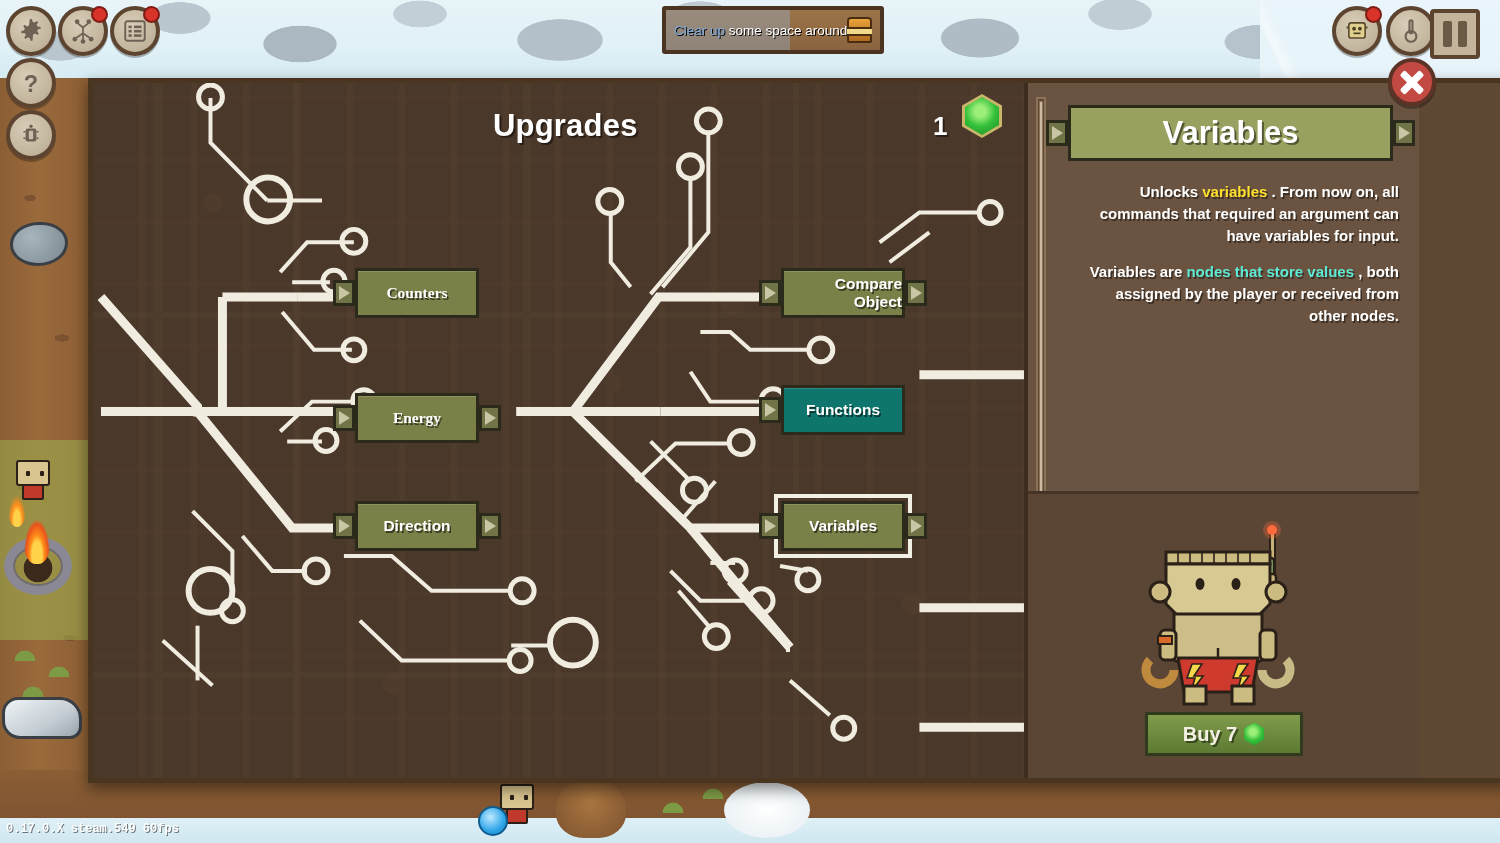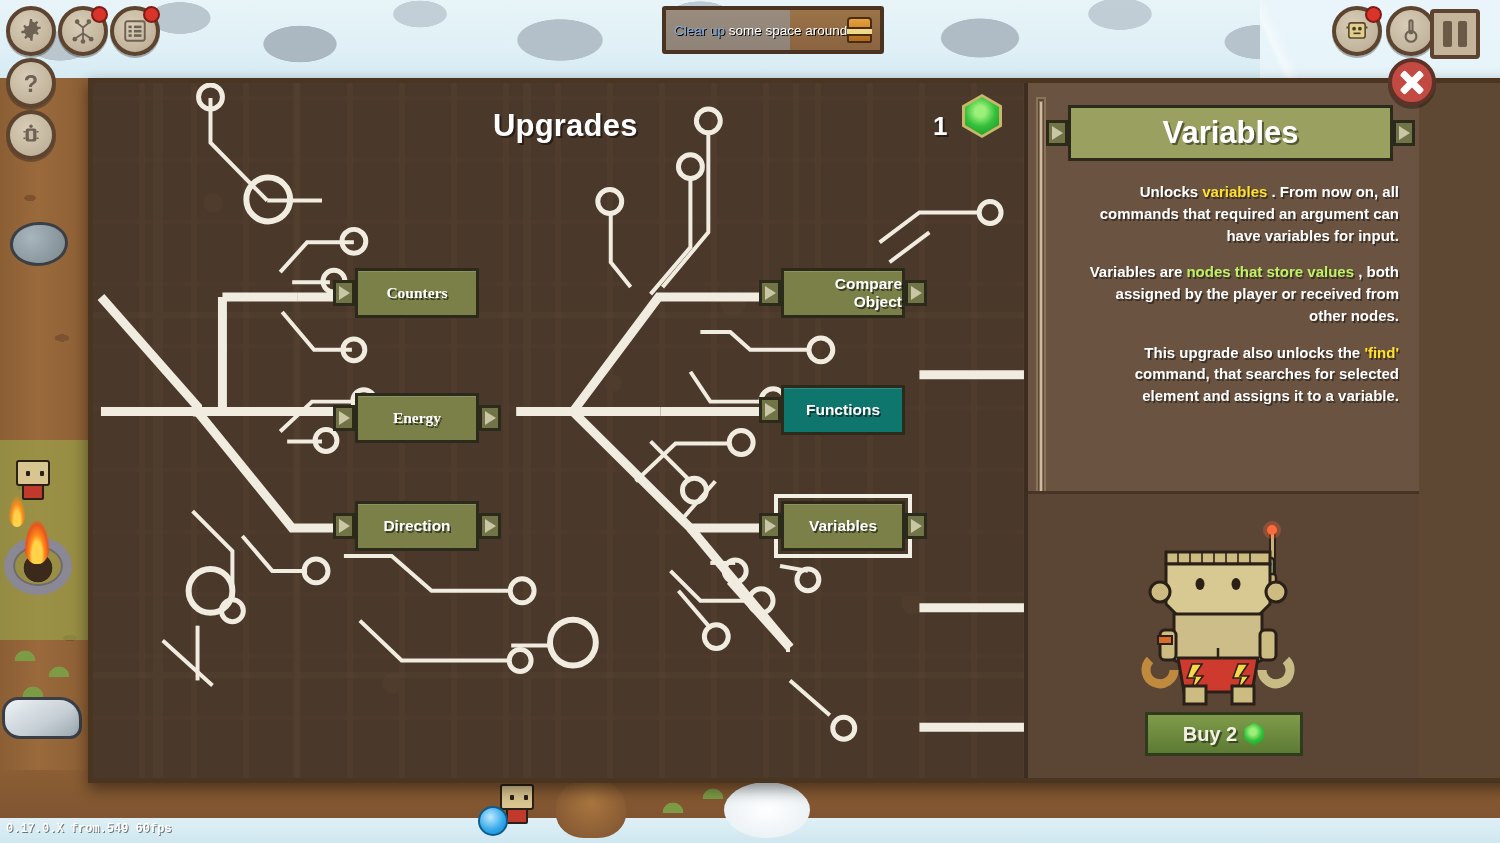--- a/index.html
+++ b/index.html
@@ -301,21 +301,21 @@
     text-shadow:2px 2px 0 rgba(0,0,0,.45);
     margin:0 6px;
   }
   .desc {
     margin-top:20px; color:#fff; font-size:15px; font-weight:bold; line-height:1.45;
     text-shadow:1.5px 1.5px 0 rgba(0,0,0,.45);
     margin-left:27px;
   }
   .desc p{ margin-bottom:15px; }
   .k-yellow{ color:#ffe02e; }
-  .k-blue{ color:#bef264; }
+  .k-blue{ color:#5eead4; }
 
   #detail-bottom {
     position:relative; flex:1; background:#5b4635;
     border-top:3px solid #463426;
     display:flex; flex-direction:column; align-items:center; justify-content:flex-end;
     padding-bottom:22px;
   }
   
   #robot { position:absolute; left:50%; transform:translateX(-50%); top:16px; }
 
@@ -624,21 +624,20 @@
 
     <div id="detail-top">
       <div class="title-plate">
         <div class="plug left"></div>
         <div class="plug right"></div>
         <span>Variables</span>
       </div>
       <div class="desc" id="desc-body">
           <p><span>Unlocks </span><span class="k-yellow">variables</span><span> . From now on, all commands that required an argument can have variables for input.</span></p>
           <p><span>Variables are </span><span class="k-blue">nodes that store values</span><span> , both assigned by the player or received from other nodes.</span></p>
-          <p><span>This upgrade also unlocks the </span><span class="k-yellow">'find'</span><span> command, that searches for selected element and assigns it to a variable.</span></p>
         </div>
     </div>
 
     <div id="detail-bottom">
 
       <svg id="robot" width="176" height="200" viewBox="0 0 176 200">
 
         <rect x="134" y="22" width="5" height="58" fill="#c9b27a" stroke="#2b2018" stroke-width="2"></rect>
         <circle cx="136" cy="20" r="5" fill="#ff6a3d"></circle>
         <circle cx="136" cy="20" r="9" fill="#ff6a3d" opacity=".3"></circle>
@@ -671,21 +670,21 @@
         <rect x="124" y="120" width="16" height="30" rx="5" fill="#ccbc82" stroke="#2b2018" stroke-width="3"></rect>
         <path d="M14 150 a14 14 0 1 0 24 10" fill="none" stroke="#c08a3e" stroke-width="9"></path>
         <path d="M150 150 a14 14 0 1 1 -24 10" fill="none" stroke="#c8bb86" stroke-width="9"></path>
         <rect x="22" y="126" width="14" height="8" fill="#d86a2a" stroke="#2b2018" stroke-width="2"></rect>
 
         <rect x="48" y="176" width="22" height="18" fill="#ccbc82" stroke="#2b2018" stroke-width="3"></rect>
         <rect x="96" y="176" width="22" height="18" fill="#ccbc82" stroke="#2b2018" stroke-width="3"></rect>
       </svg>
 
       <div class="buy-btn">
-        <span>Buy 2</span>
+        <span>Buy 7</span>
         <span class="gem small"></span>
       </div>
     </div>
   </div>
 </div>
 
 <div id="close-btn"></div>
-<div id="version">0.17.0.X from.549  60fps</div>
+<div id="version">0.17.0.X steam.549  60fps</div>
 
 </body></html>

